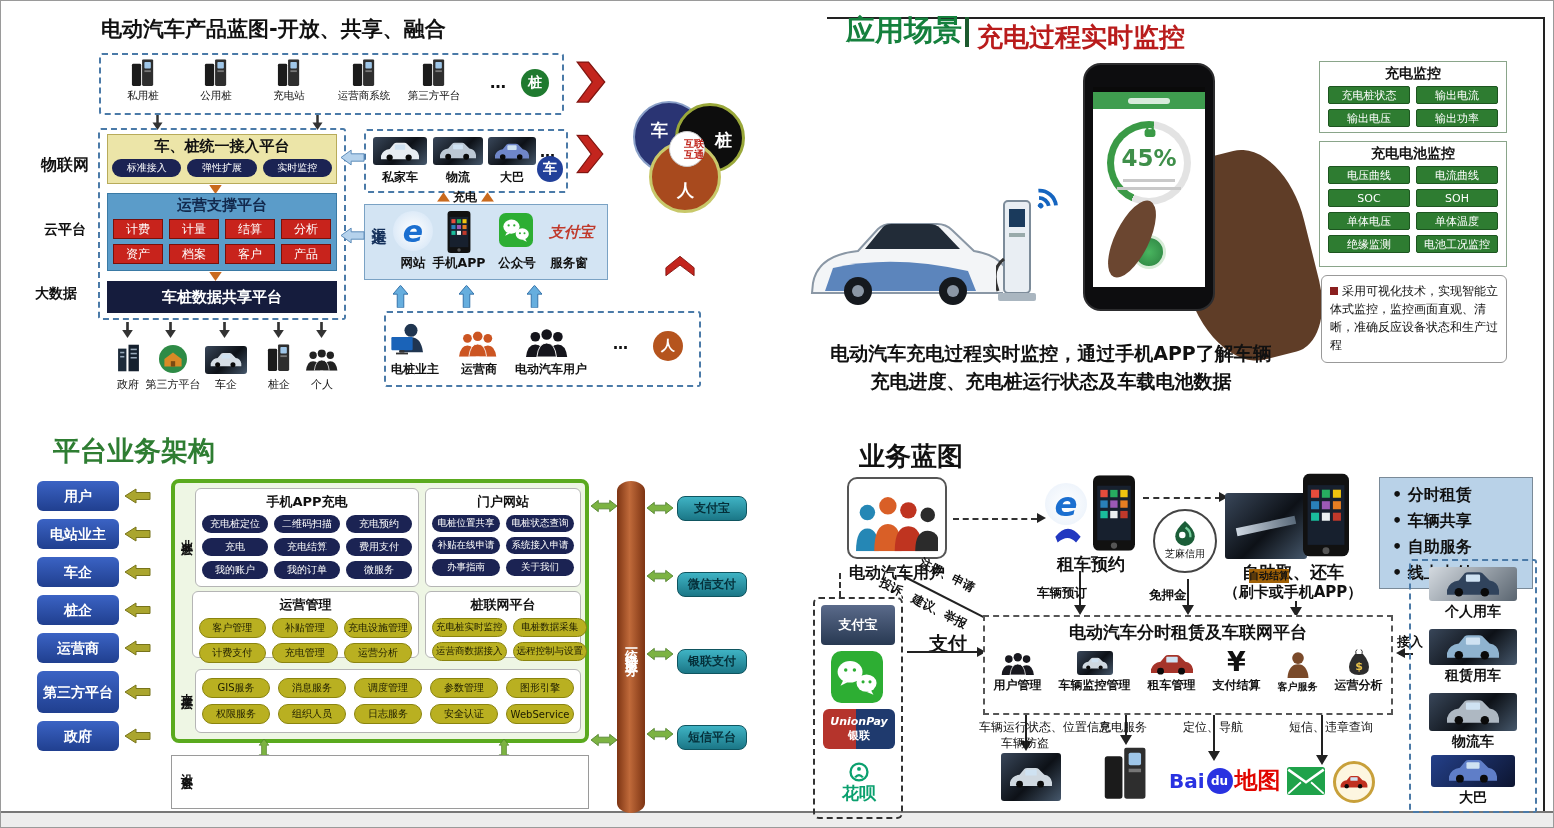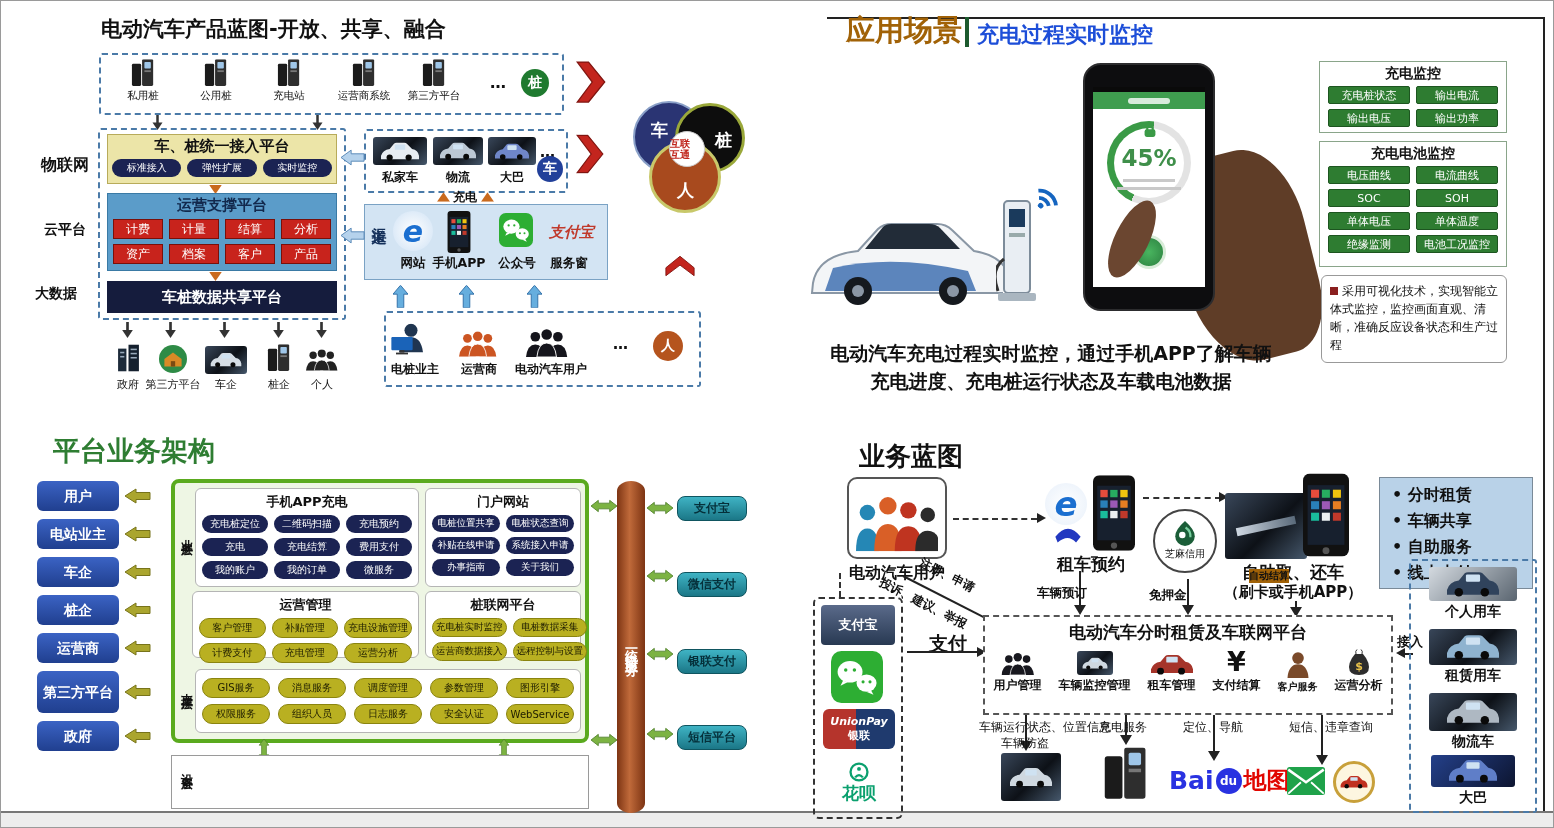--- a/index.html
+++ b/index.html
@@ -386,31 +386,31 @@
   <div class="abs lbl11 b" style="left:510px;top:360px;width:80px;font-size:12px">电动汽车用户</div>
   <div class="abs b" style="left:612px;top:334px;font-size:15px">…</div>
   <div class="abs badge" style="left:652px;top:330px;width:30px;height:30px;background:#b5541e">人</div>
 
   <div class="abs" style="left:632px;top:100px;width:72px;height:72px;border-radius:50%;background:#2a3473;border:2px solid #8aa0c8"></div>
   <div class="abs" style="left:674px;top:102px;width:70px;height:70px;border-radius:50%;background:#0d0d0d;border:3px solid #9aa83a"></div>
   <div class="abs" style="left:648px;top:140px;width:72px;height:72px;border-radius:50%;background:#a84a1e;border:3px solid #c8c86a"></div>
   <div class="abs b" style="left:650px;top:118px;color:#fff;font-size:17px">车</div>
   <div class="abs b" style="left:714px;top:128px;color:#fff;font-size:17px">桩</div>
   <div class="abs b" style="left:676px;top:178px;color:#fff;font-size:17px">人</div>
-  <div class="abs" style="left:668px;top:130px;width:36px;height:36px;border-radius:50%;background:#fff;border:1px solid #ccc;display:flex;flex-direction:column;align-items:flex-start;justify-content:center">
+  <div class="abs" style="left:668px;top:130px;width:36px;height:36px;border-radius:50%;background:#fff;border:1px solid #ccc;display:flex;flex-direction:column;align-items:flex-end;justify-content:center">
     <div class="b" style="font-size:10px;color:#c0251c;line-height:11px">互联</div>
     <div class="b" style="font-size:10px;color:#c0251c;line-height:11px">互通</div>
   </div>
   <svg class="abs" style="left:662px;top:250px;transform:rotate(-90deg)" width="34" height="30" viewBox="0 0 24 34">
       <use href="#chev"></use>
     </svg>
 
-  <div class="abs b" style="left:845px;top:10px;font-size:29px;color:#a16207">应用场景</div>
+  <div class="abs b" style="left:845px;top:10px;font-size:29px;color:#15803d">应用场景</div>
   <div class="abs" style="left:964px;top:16px;width:4px;height:30px;background:#1c5a2e"></div>
-  <div class="abs b" style="left:976px;top:19px;font-size:22px;color:#1d4ed8">充电过程实时监控</div>
+  <div class="abs b" style="left:976px;top:19px;font-size:26px;color:#b91c1c">充电过程实时监控</div>
 
   <svg class="abs" style="left:802px;top:212px" width="200" height="95" viewBox="0 0 200 95">
     <path d="M10 70q5-28 45-32l20-22q5-5 14-5h45q9 0 15 6l22 21q32 5 36 30l1 12H9z" fill="#f3f5f7" stroke="#8a97a5" stroke-width="2"></path>
     <path d="M80 14l-18 22h95l-20-21q-4-4-11-4h-38q-5 0-8 3z" fill="#222c38"></path>
     <path d="M30 55q60-14 135 3l8 20H22z" fill="#2a5fa8" opacity=".75"></path>
     <circle cx="55" cy="78" r="14" fill="#15191e"></circle>
       <circle cx="55" cy="78" r="6" fill="#8b97a5"></circle>
     <circle cx="150" cy="78" r="14" fill="#15191e"></circle>
       <circle cx="150" cy="78" r="6" fill="#8b97a5"></circle>
   </svg>
@@ -769,21 +769,21 @@
 
   <div class="abs photo" style="left:1000px;top:752px;width:60px;height:48px">
       <svg width="44" height="21" viewBox="0 0 46 22" style="color:#cfd8e0">
         <use href="#car"></use>
       </svg>
     </div>
   <svg class="abs" style="left:1102px;top:744px" width="46" height="58" viewBox="0 0 26 30">
       <use href="#pile"></use>
     </svg>
   <div class="abs" style="left:1168px;top:764px;display:flex;align-items:center;gap:2px">
-    <span class="b" style="font-size:25px;color:#2932e1">Bai</span>
+    <span class="b" style="font-size:20px;color:#2932e1">Bai</span>
     <span class="badge" style="width:26px;height:26px;background:#2932e1;font-size:12px">du</span>
     <span class="b" style="font-size:23px;color:#e10600">地图</span>
   </div>
   <svg class="abs" style="left:1286px;top:766px" width="38" height="28" viewBox="0 0 30 22">
       <use href="#env"></use>
     </svg>
   <div class="abs" style="left:1332px;top:760px;width:42px;height:42px;border-radius:50%;border:3px solid #c8a03a;background:#fdf6e0;display:flex;align-items:center;justify-content:center">
     <svg width="28" height="14" viewBox="0 0 46 22" style="color:#c03020">
         <use href="#car"></use>
       </svg>

